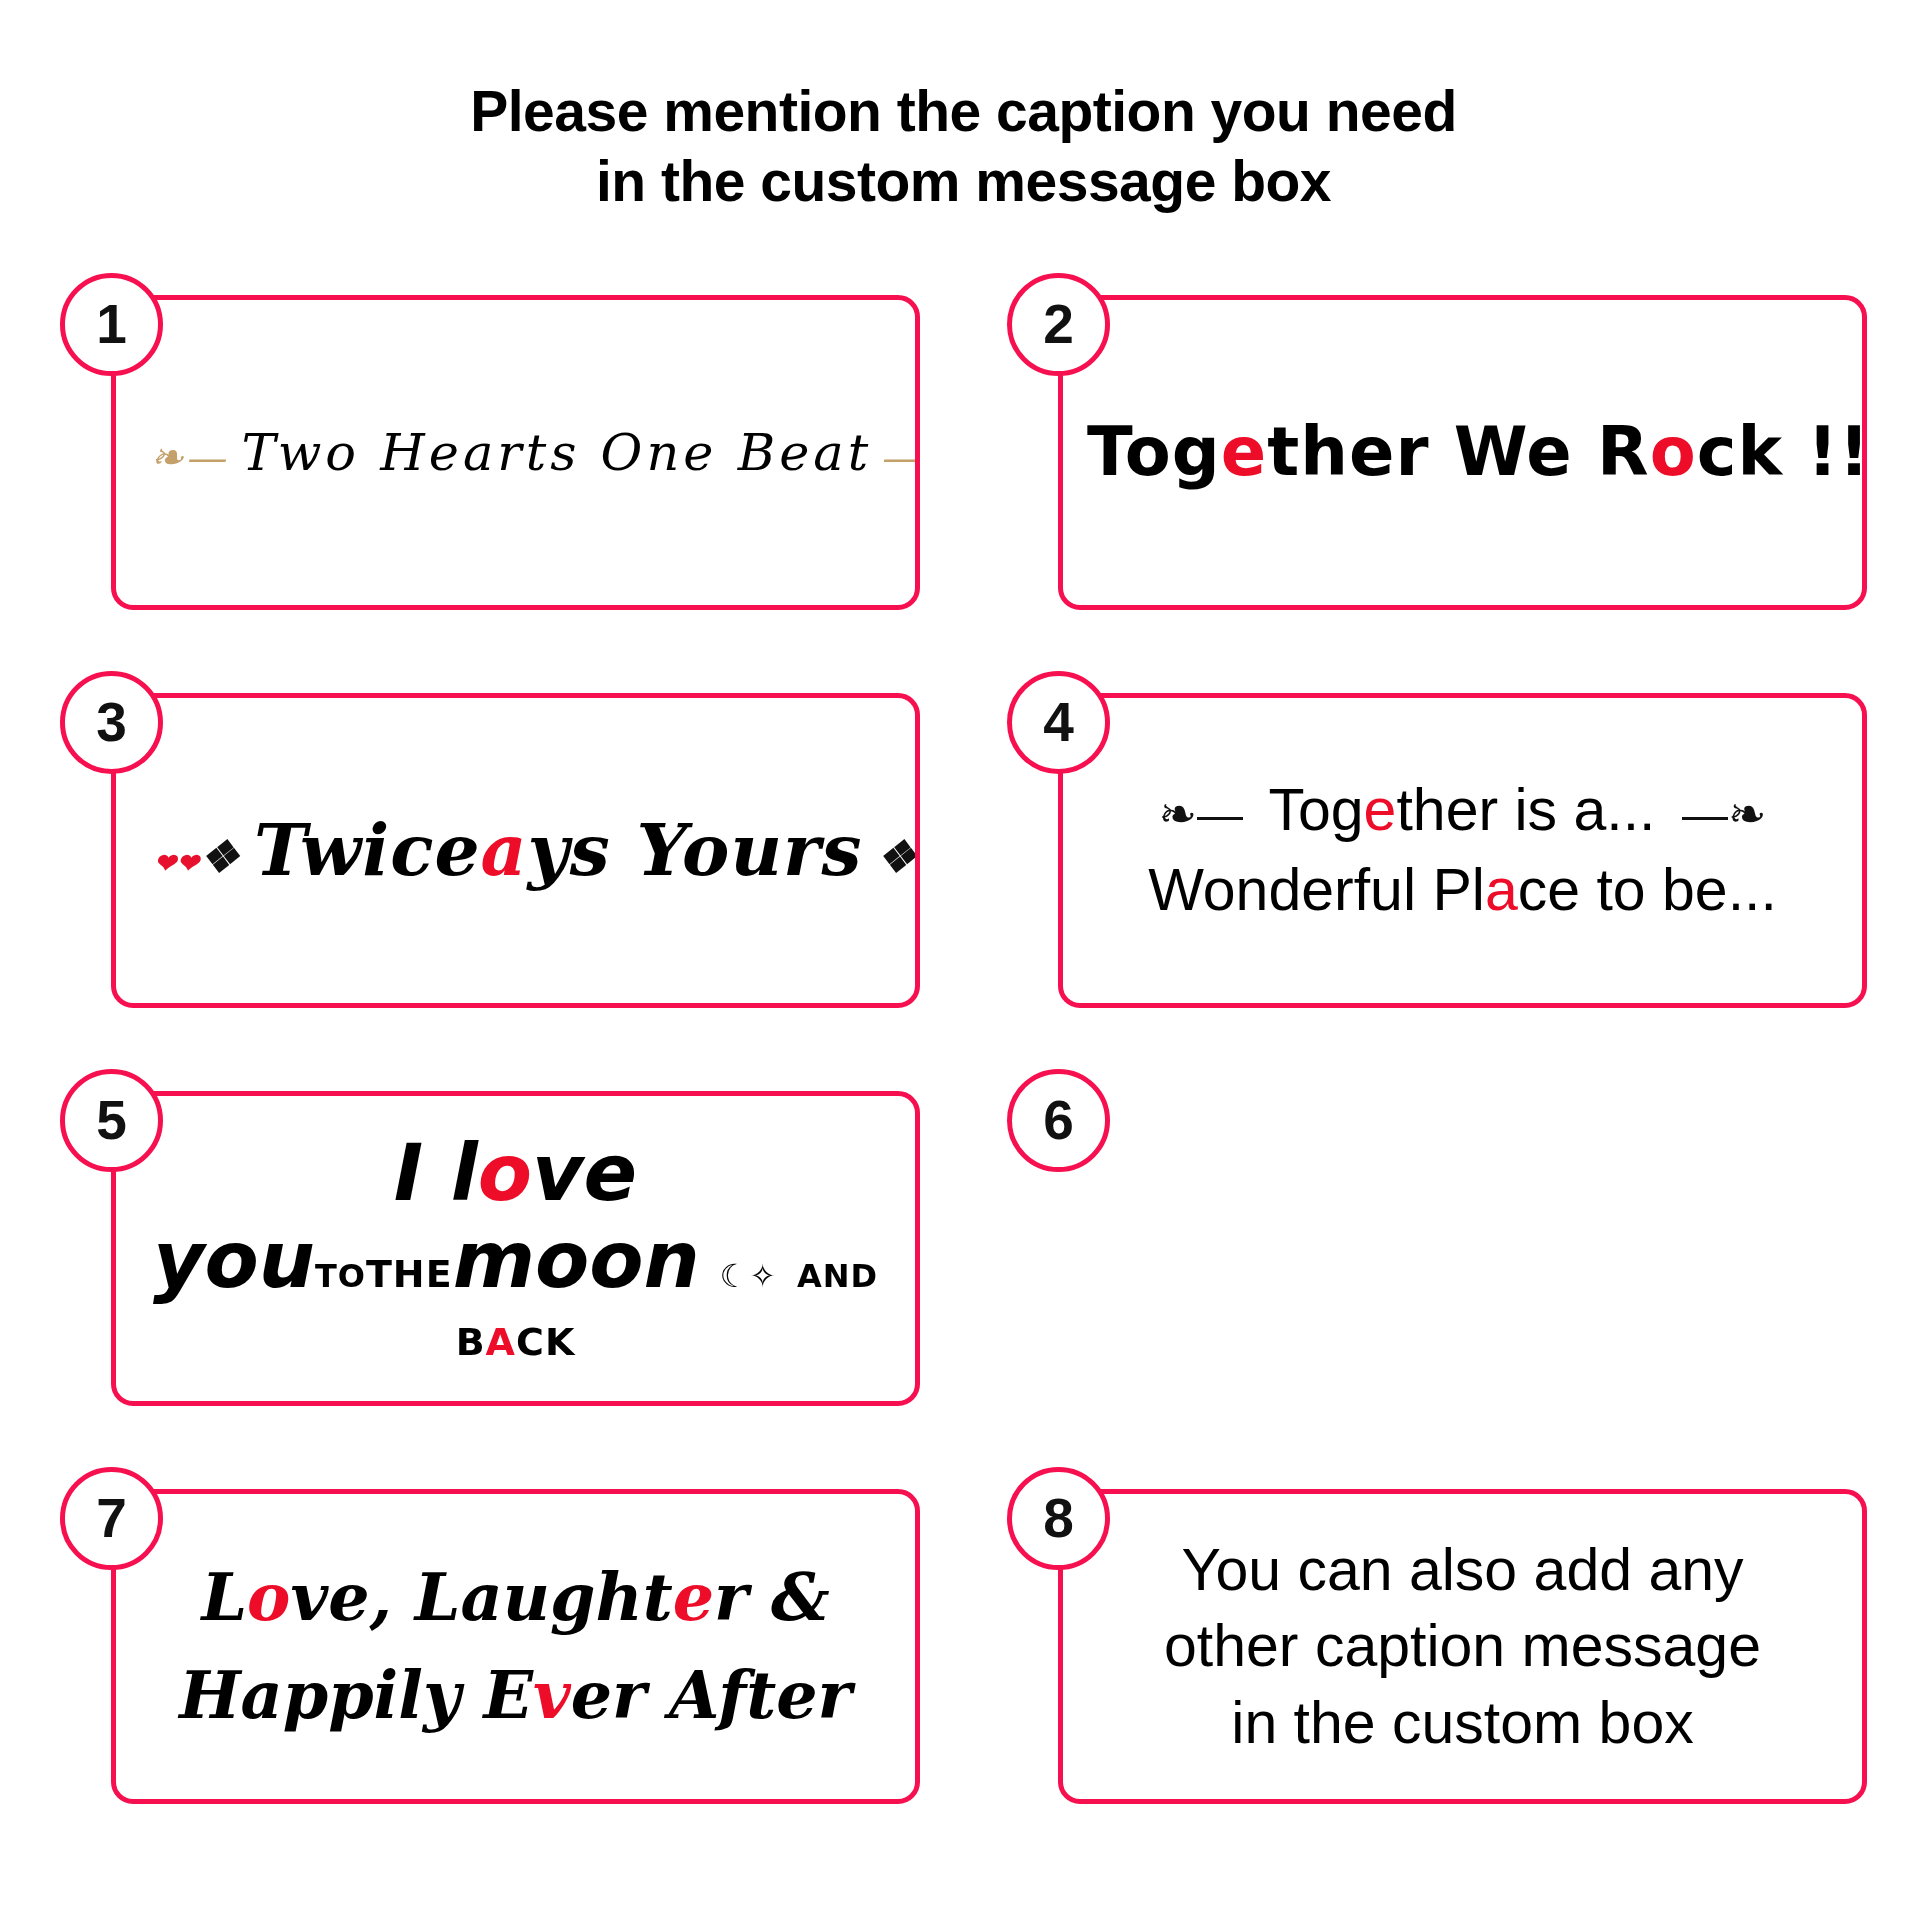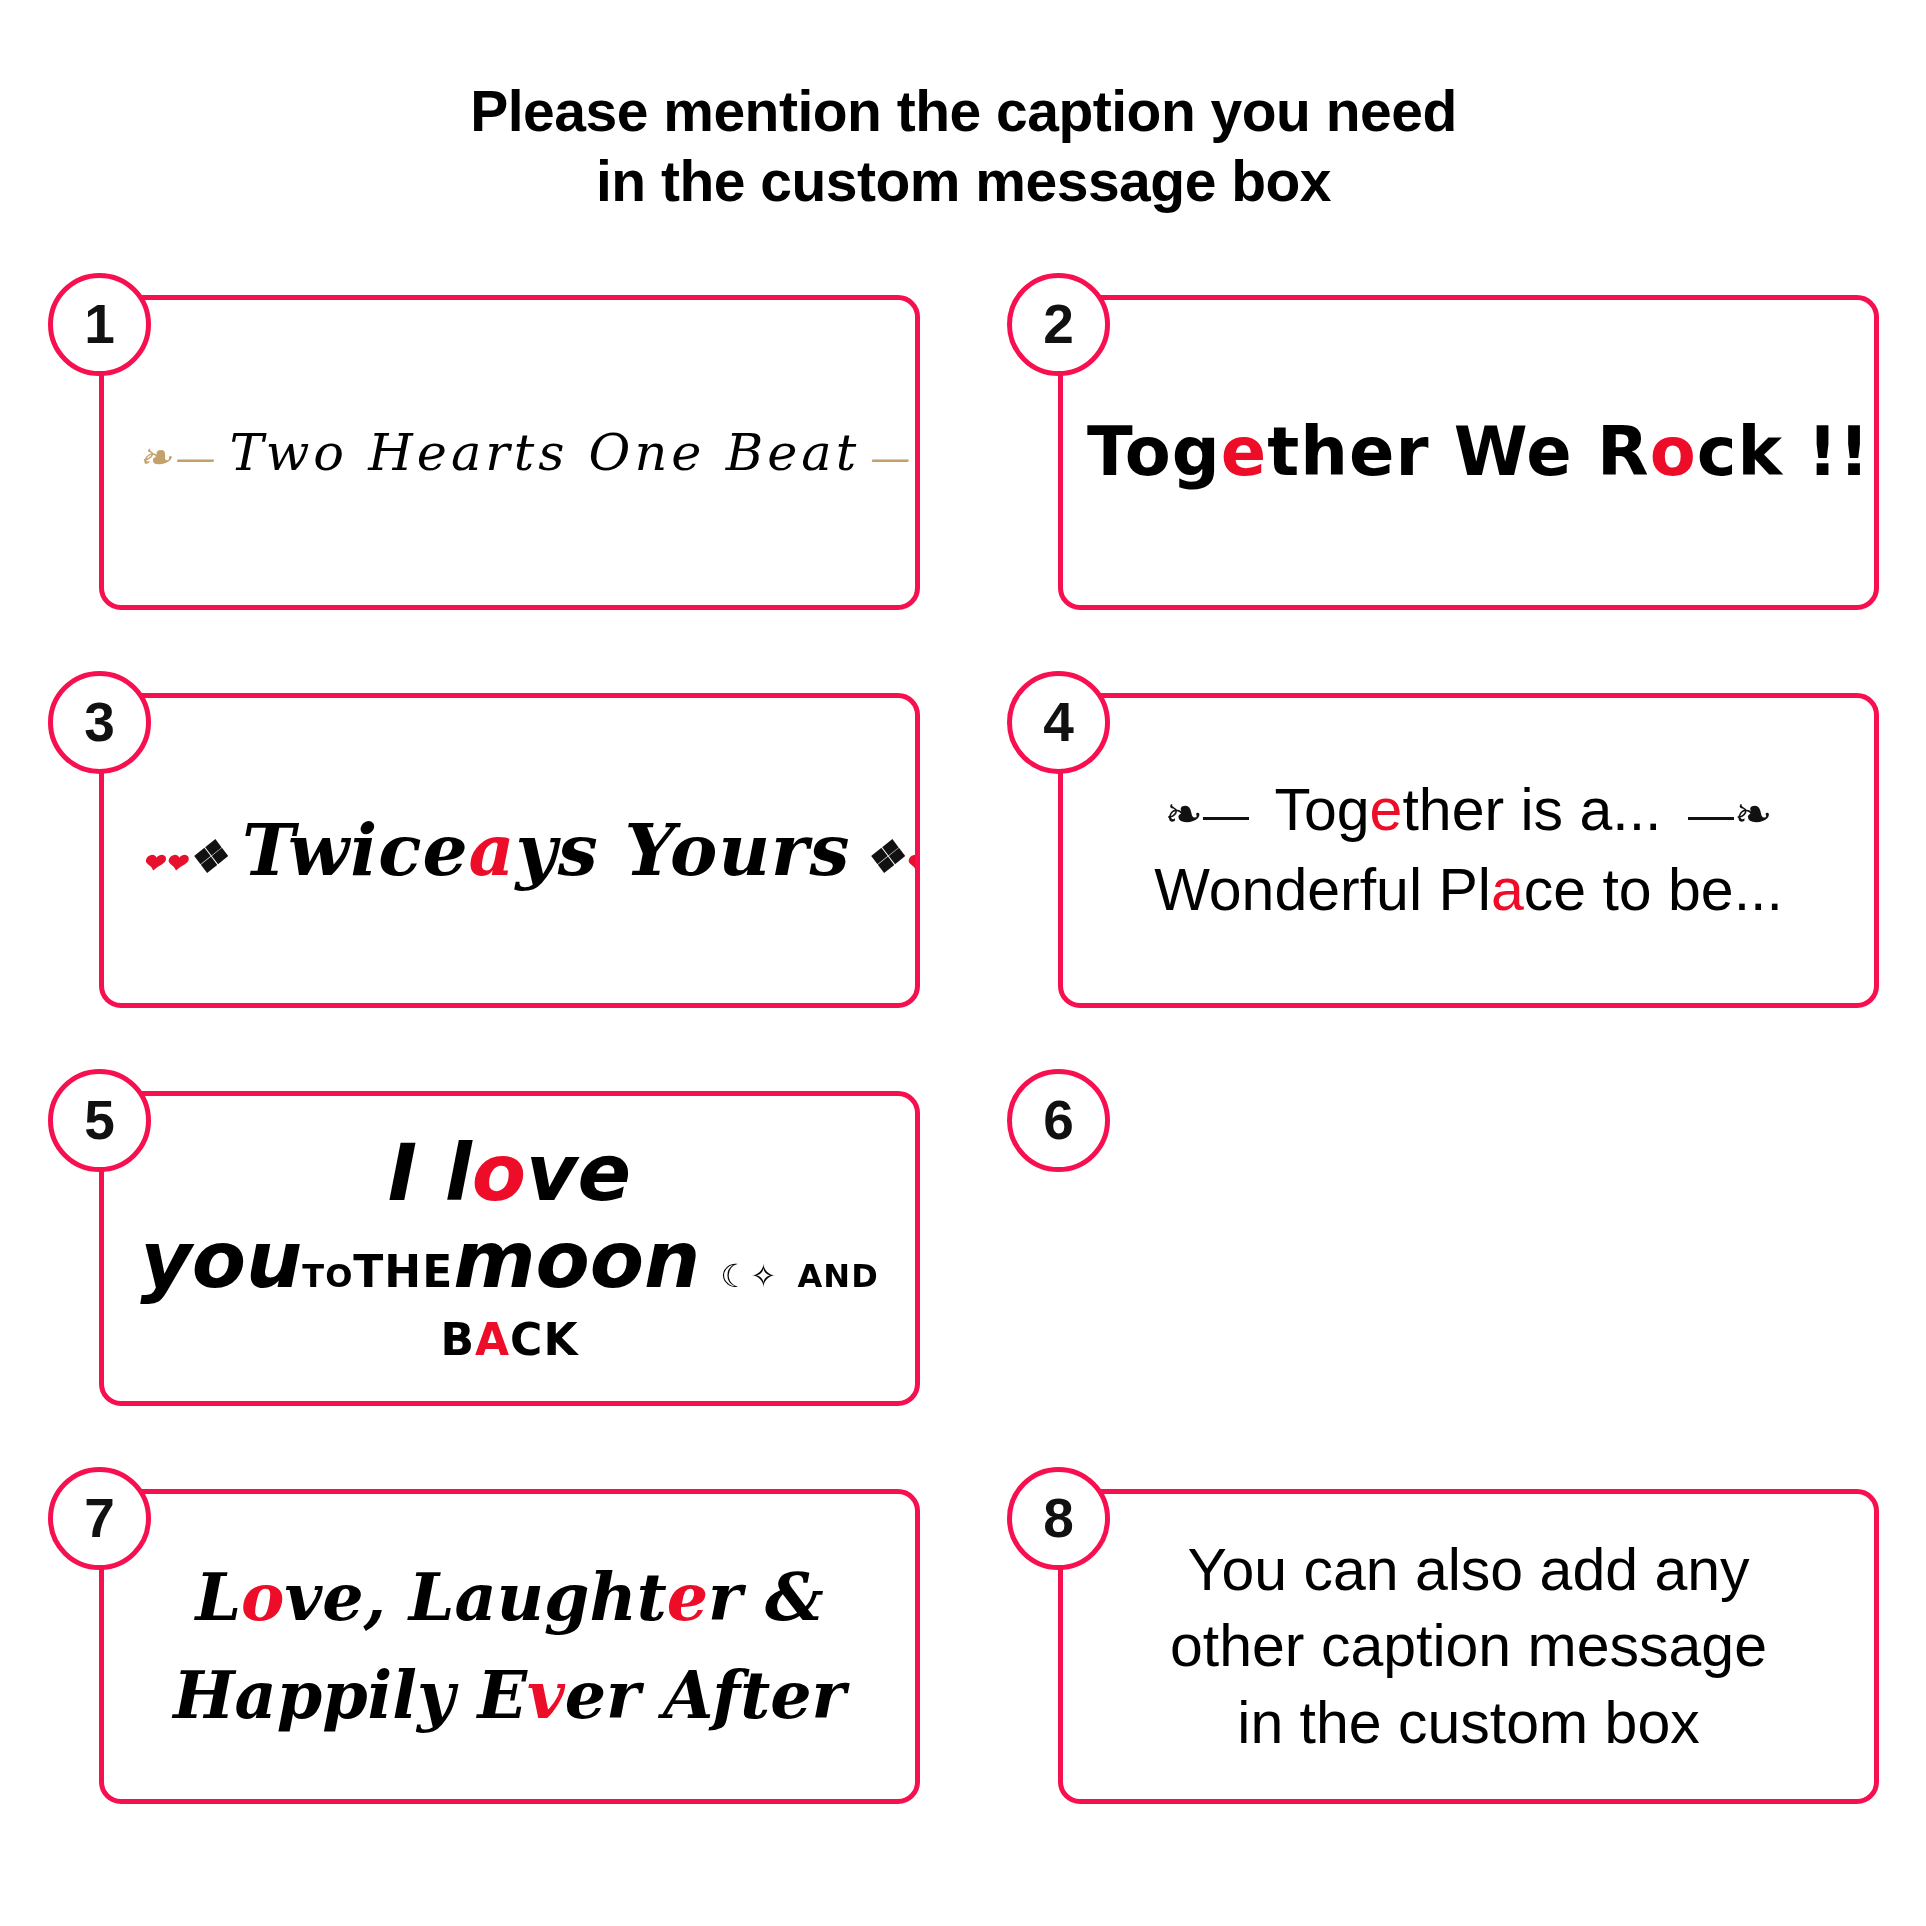--- a/index.html
+++ b/index.html
@@ -12,21 +12,21 @@
     height: 1927px;
     font-family: "Liberation Sans", sans-serif;
     color: #000000;
     overflow: hidden;
   }
   .page {
     position: relative;
     width: 1927px;
     height: 1927px;
     box-sizing: border-box;
-    padding: 0 28px;
+    padding: 0 40px;
   }
   .headline {
     text-align: center;
     font-weight: bold;
     font-size: 57px;
     line-height: 1.22;
     letter-spacing: -0.5px;
     padding-top: 77px;
     white-space: pre-line;
   }
@@ -128,21 +128,21 @@
   }
   .c4 .row { display: block; }
   .c5 {
     font-family: "DejaVu Sans", sans-serif;
     font-weight: bold;
     font-size: 57px;
     line-height: 1.1;
   }
   .c5 .big { font-size: 79px; font-style: italic; }
   .c5 .small { font-size: 32px; letter-spacing: 1px; }
-  .c5 .mid { font-size: 44px; letter-spacing: 1px; }
+  .c5 .mid { font-size: 38px; letter-spacing: 1px; }
   .c6 {
     font-family: "DejaVu Sans", sans-serif;
     font-size: 50px;
     letter-spacing: 2px;
     line-height: 1.7;
   }
   .c6 .row { display: block; }
   .c7 {
     font-family: "DejaVu Serif", serif;
     font-weight: bold;

